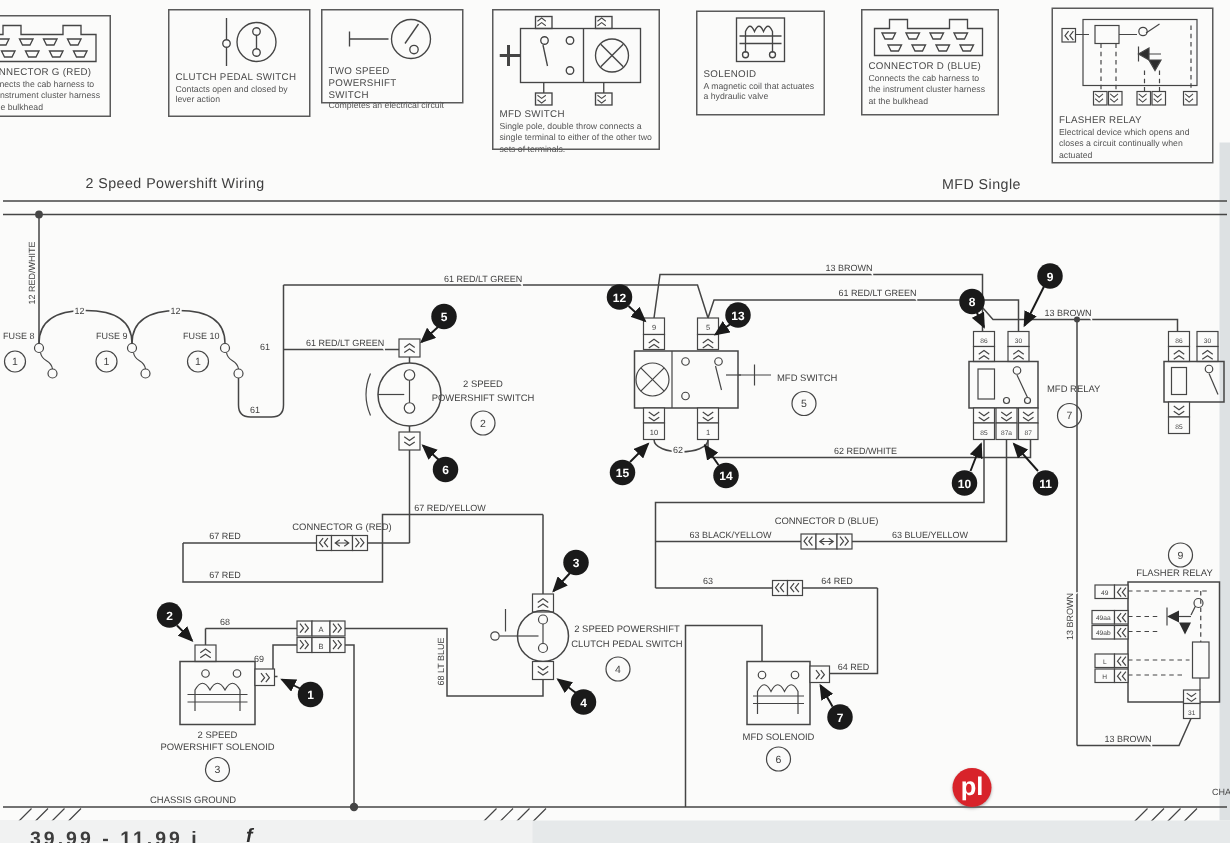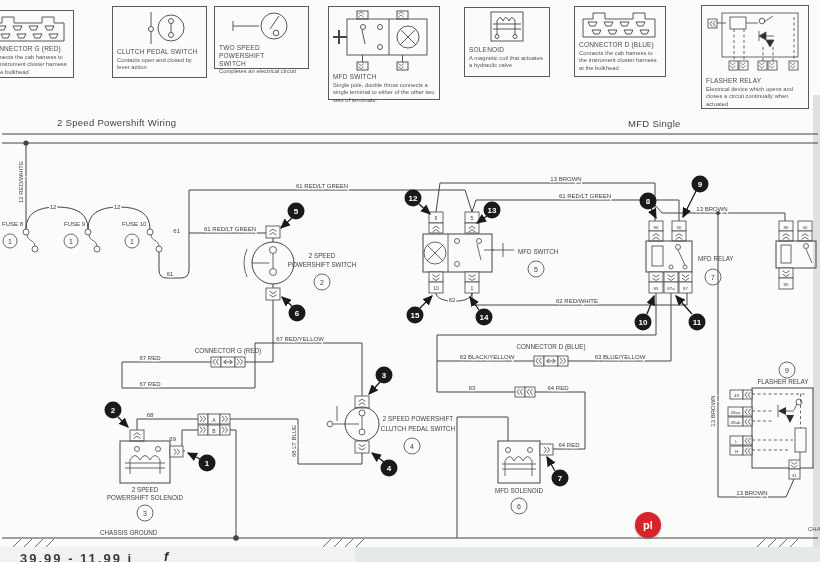--- a/index.html
+++ b/index.html
@@ -32,21 +32,21 @@
   #bottom-left-text{position:absolute;left:20px;top:551px;font-size:13px;font-weight:bold;
         color:#3c3c3c;letter-spacing:2px;}
   #bottom-f-mark{position:absolute;left:164px;top:549px;font-size:13px;font-style:italic;
         font-weight:bold;color:#2e2e2e;}
   #right-edge-text{position:absolute;left:808px;top:526px;font-size:6px;color:#4a4a4a;}
   #watermark{position:absolute;left:632px;top:512px;display:flex;align-items:center;}
   #wm-name{font-size:26px;font-weight:bold;color:#ffffff;letter-spacing:.5px;
         text-shadow:0 1px 3px rgba(90,90,90,.75);}
   #wm-circle{width:26px;height:26px;border-radius:50%;background:#d8232a;margin-left:3px;
         display:flex;align-items:center;justify-content:center;box-shadow:0 1px 2px rgba(90,90,90,.5);}
-  #wm-tld{font-size:11px;font-weight:bold;color:#fff;}
+  #wm-tld{font-size:17px;font-weight:bold;color:#fff;}
 </style>
 </head>
 <body>
 
 <div id="page">
 
   <svg width="0" height="0" style="position:absolute" aria-hidden="true">
     <defs>
       <marker id="ah" markerWidth="9" markerHeight="7" refX="7" refY="3.5" orient="auto">
         <path d="M0,0 L8,3.5 L0,7 Z" fill="#1a1a1a"></path>

